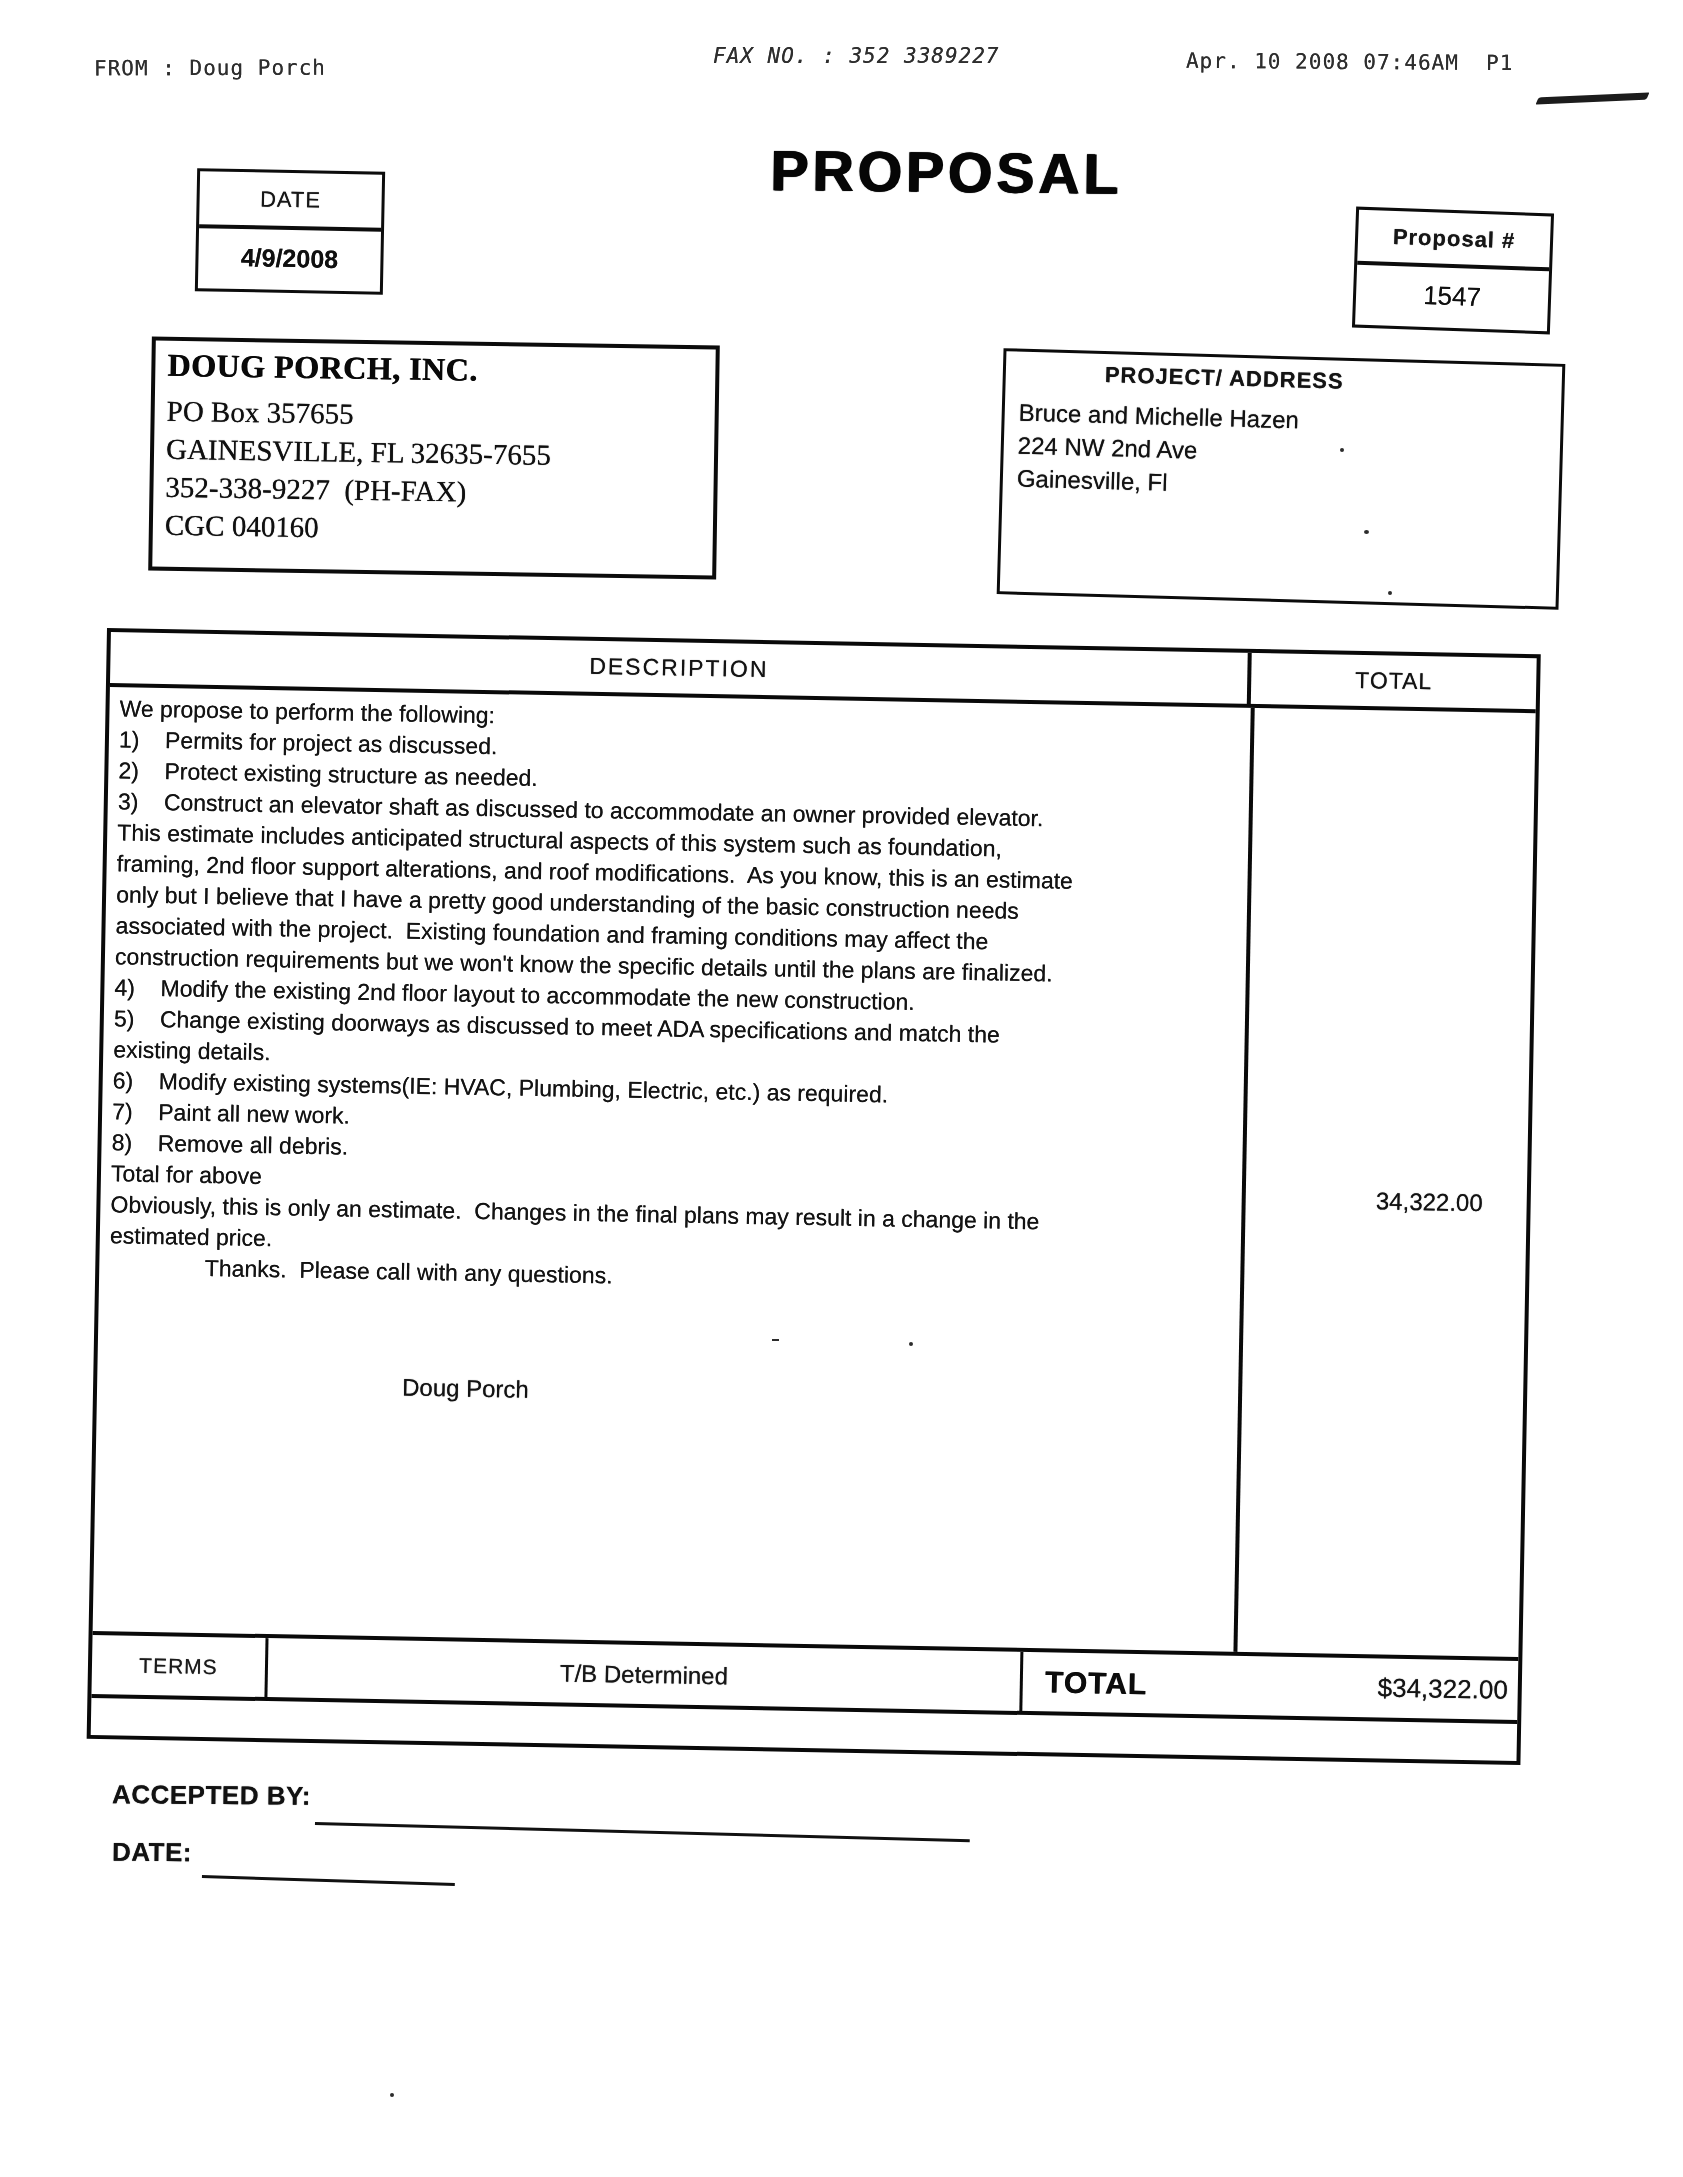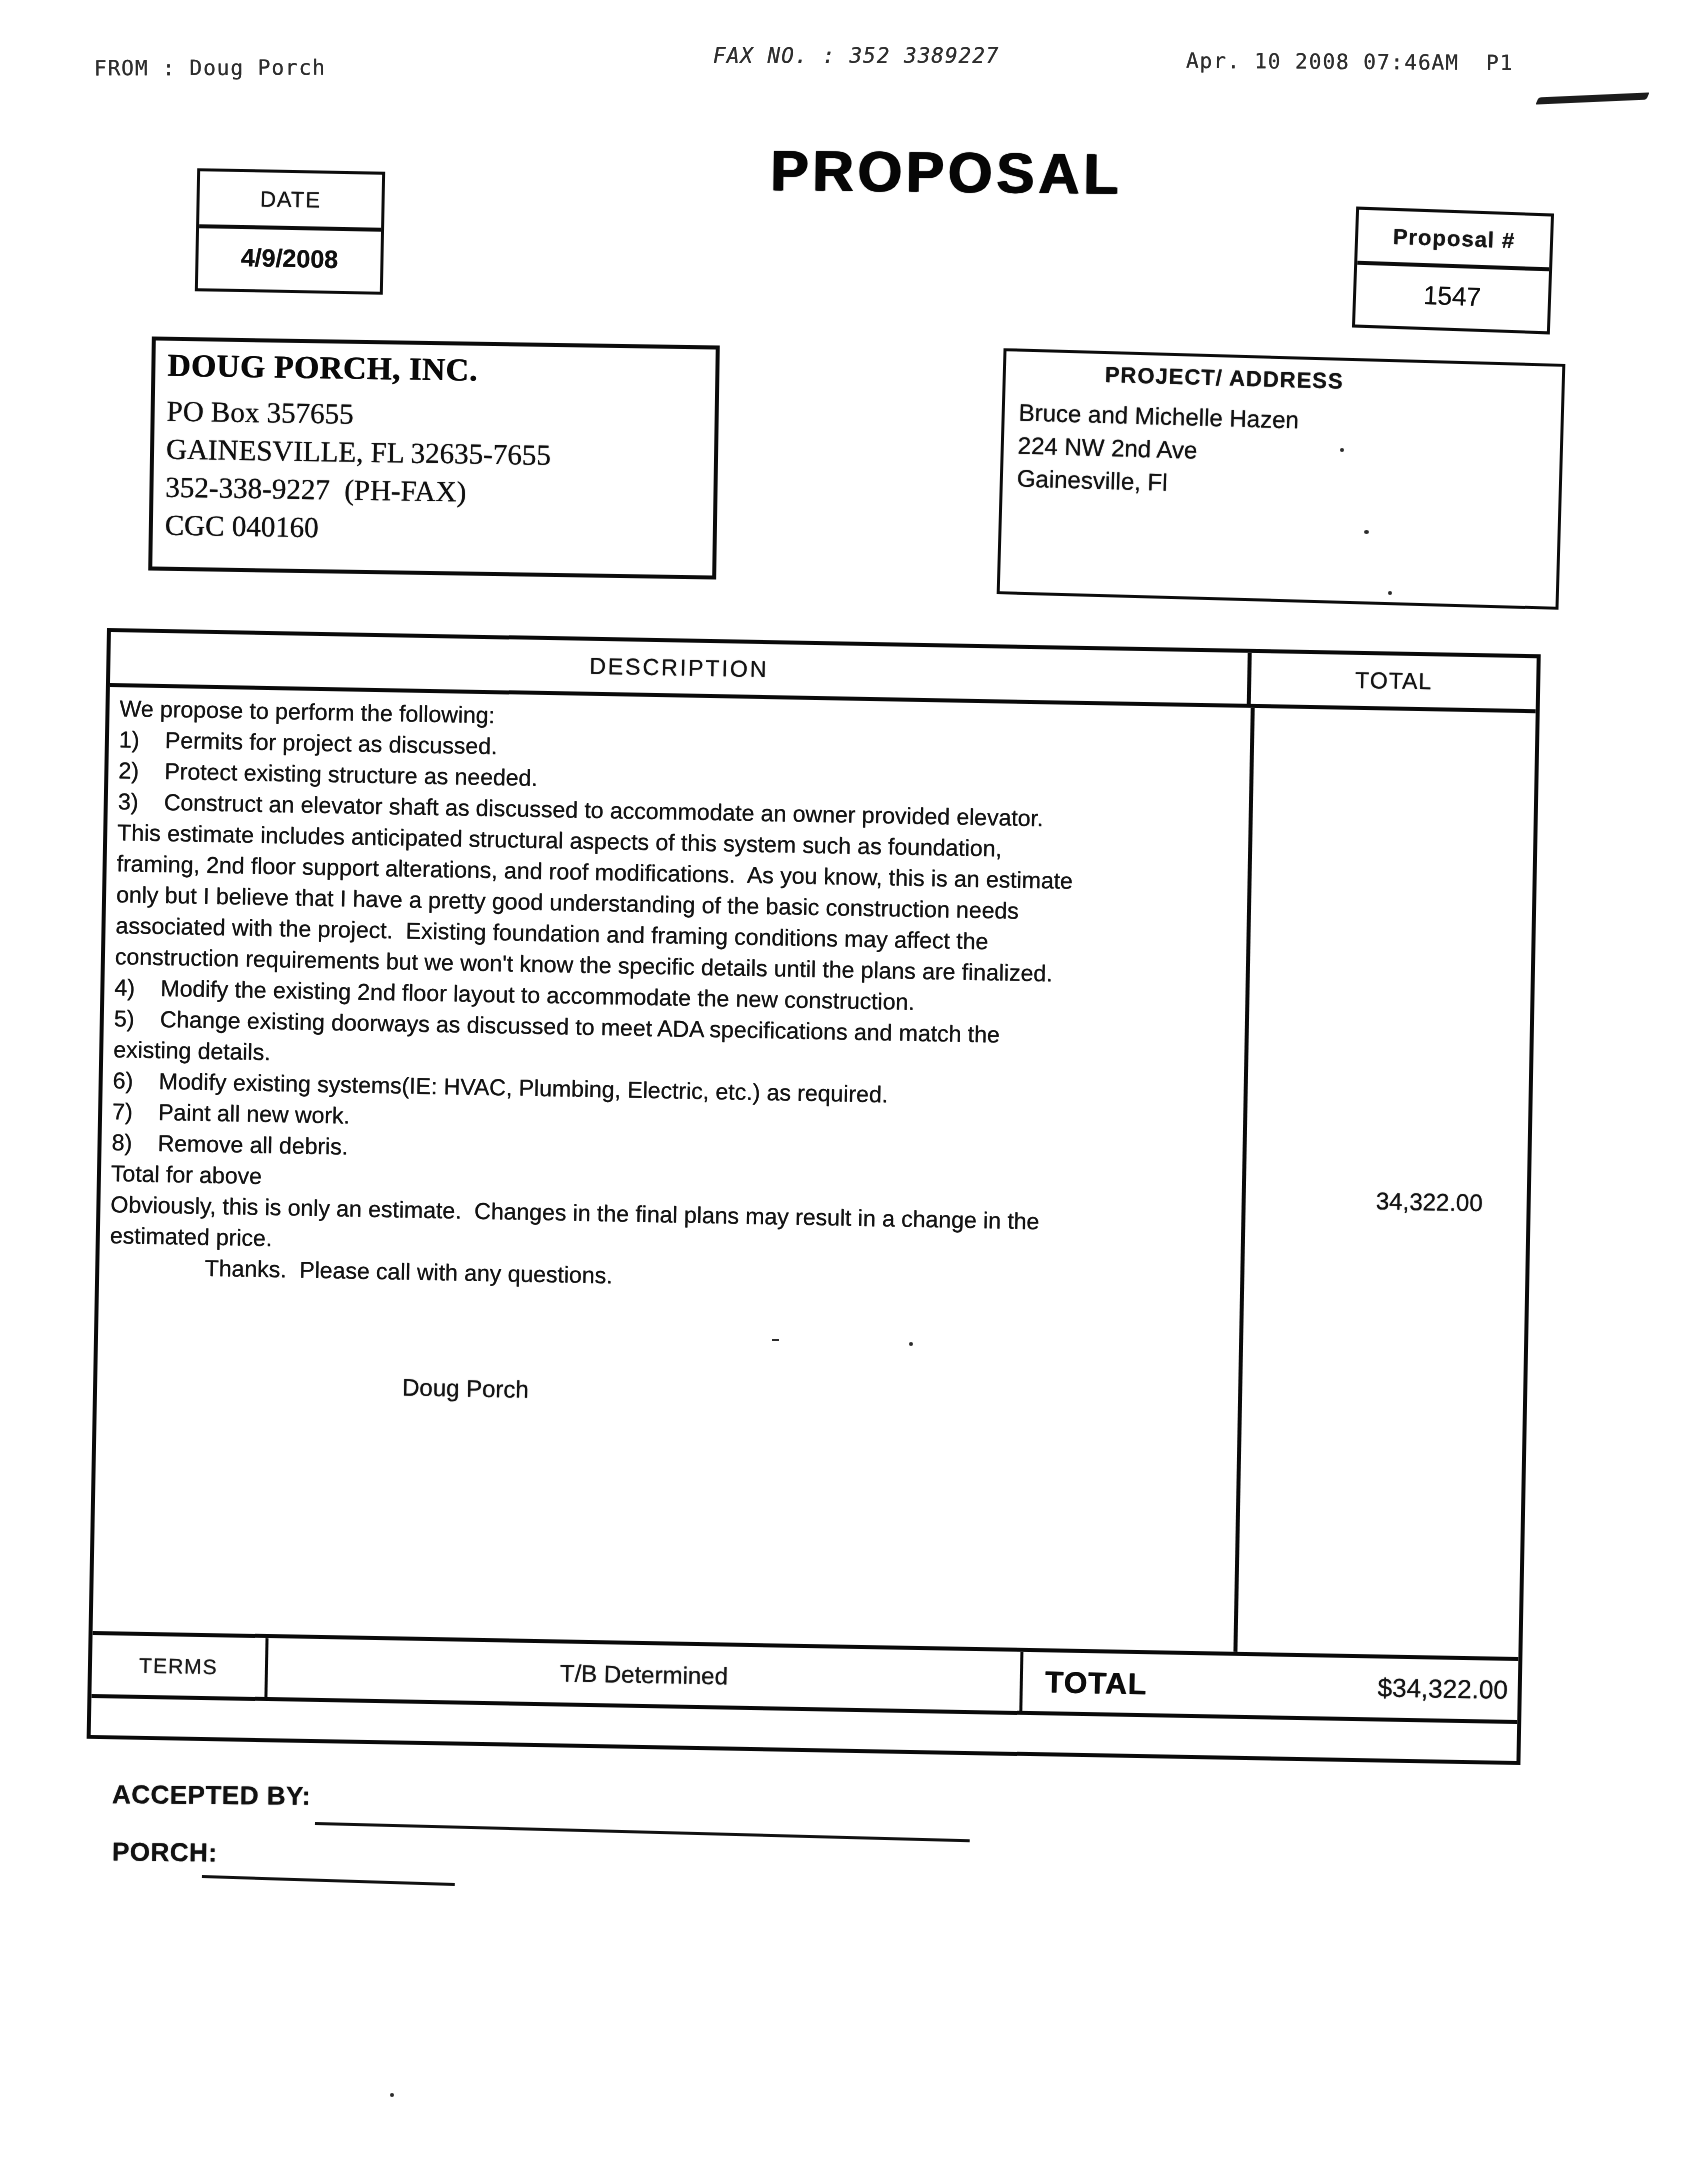--- a/index.html
+++ b/index.html
@@ -201,21 +201,21 @@
       <div class="grand-total-cell">
         <div class="grand-total-label">TOTAL</div>
         <div class="grand-total-amount">$34,322.00</div>
       </div>
     </div>
     <div class="empty-bottom-row"></div>
   </div>
 
   <div class="accept-label accepted-by">ACCEPTED BY:</div>
   <div class="sig-line accepted-line"></div>
-  <div class="accept-label date-label">PORCH:</div>
+  <div class="accept-label date-label">DATE:</div>
   <div class="sig-line date-line"></div>
 
   <div class="speck" style="left:1340px; top:448px; width:4px; height:4px;"></div>
   <div class="speck" style="left:1364px; top:530px; width:5px; height:4px;"></div>
   <div class="speck" style="left:1388px; top:591px; width:4px; height:4px;"></div>
   <div class="speck" style="left:909px; top:1342px; width:4px; height:4px;"></div>
   <div class="speck" style="left:772px; top:1339px; width:7px; height:2px; border-radius:0;"></div>
   <div class="speck" style="left:390px; top:2093px; width:4px; height:4px;"></div>
 
 </div>

